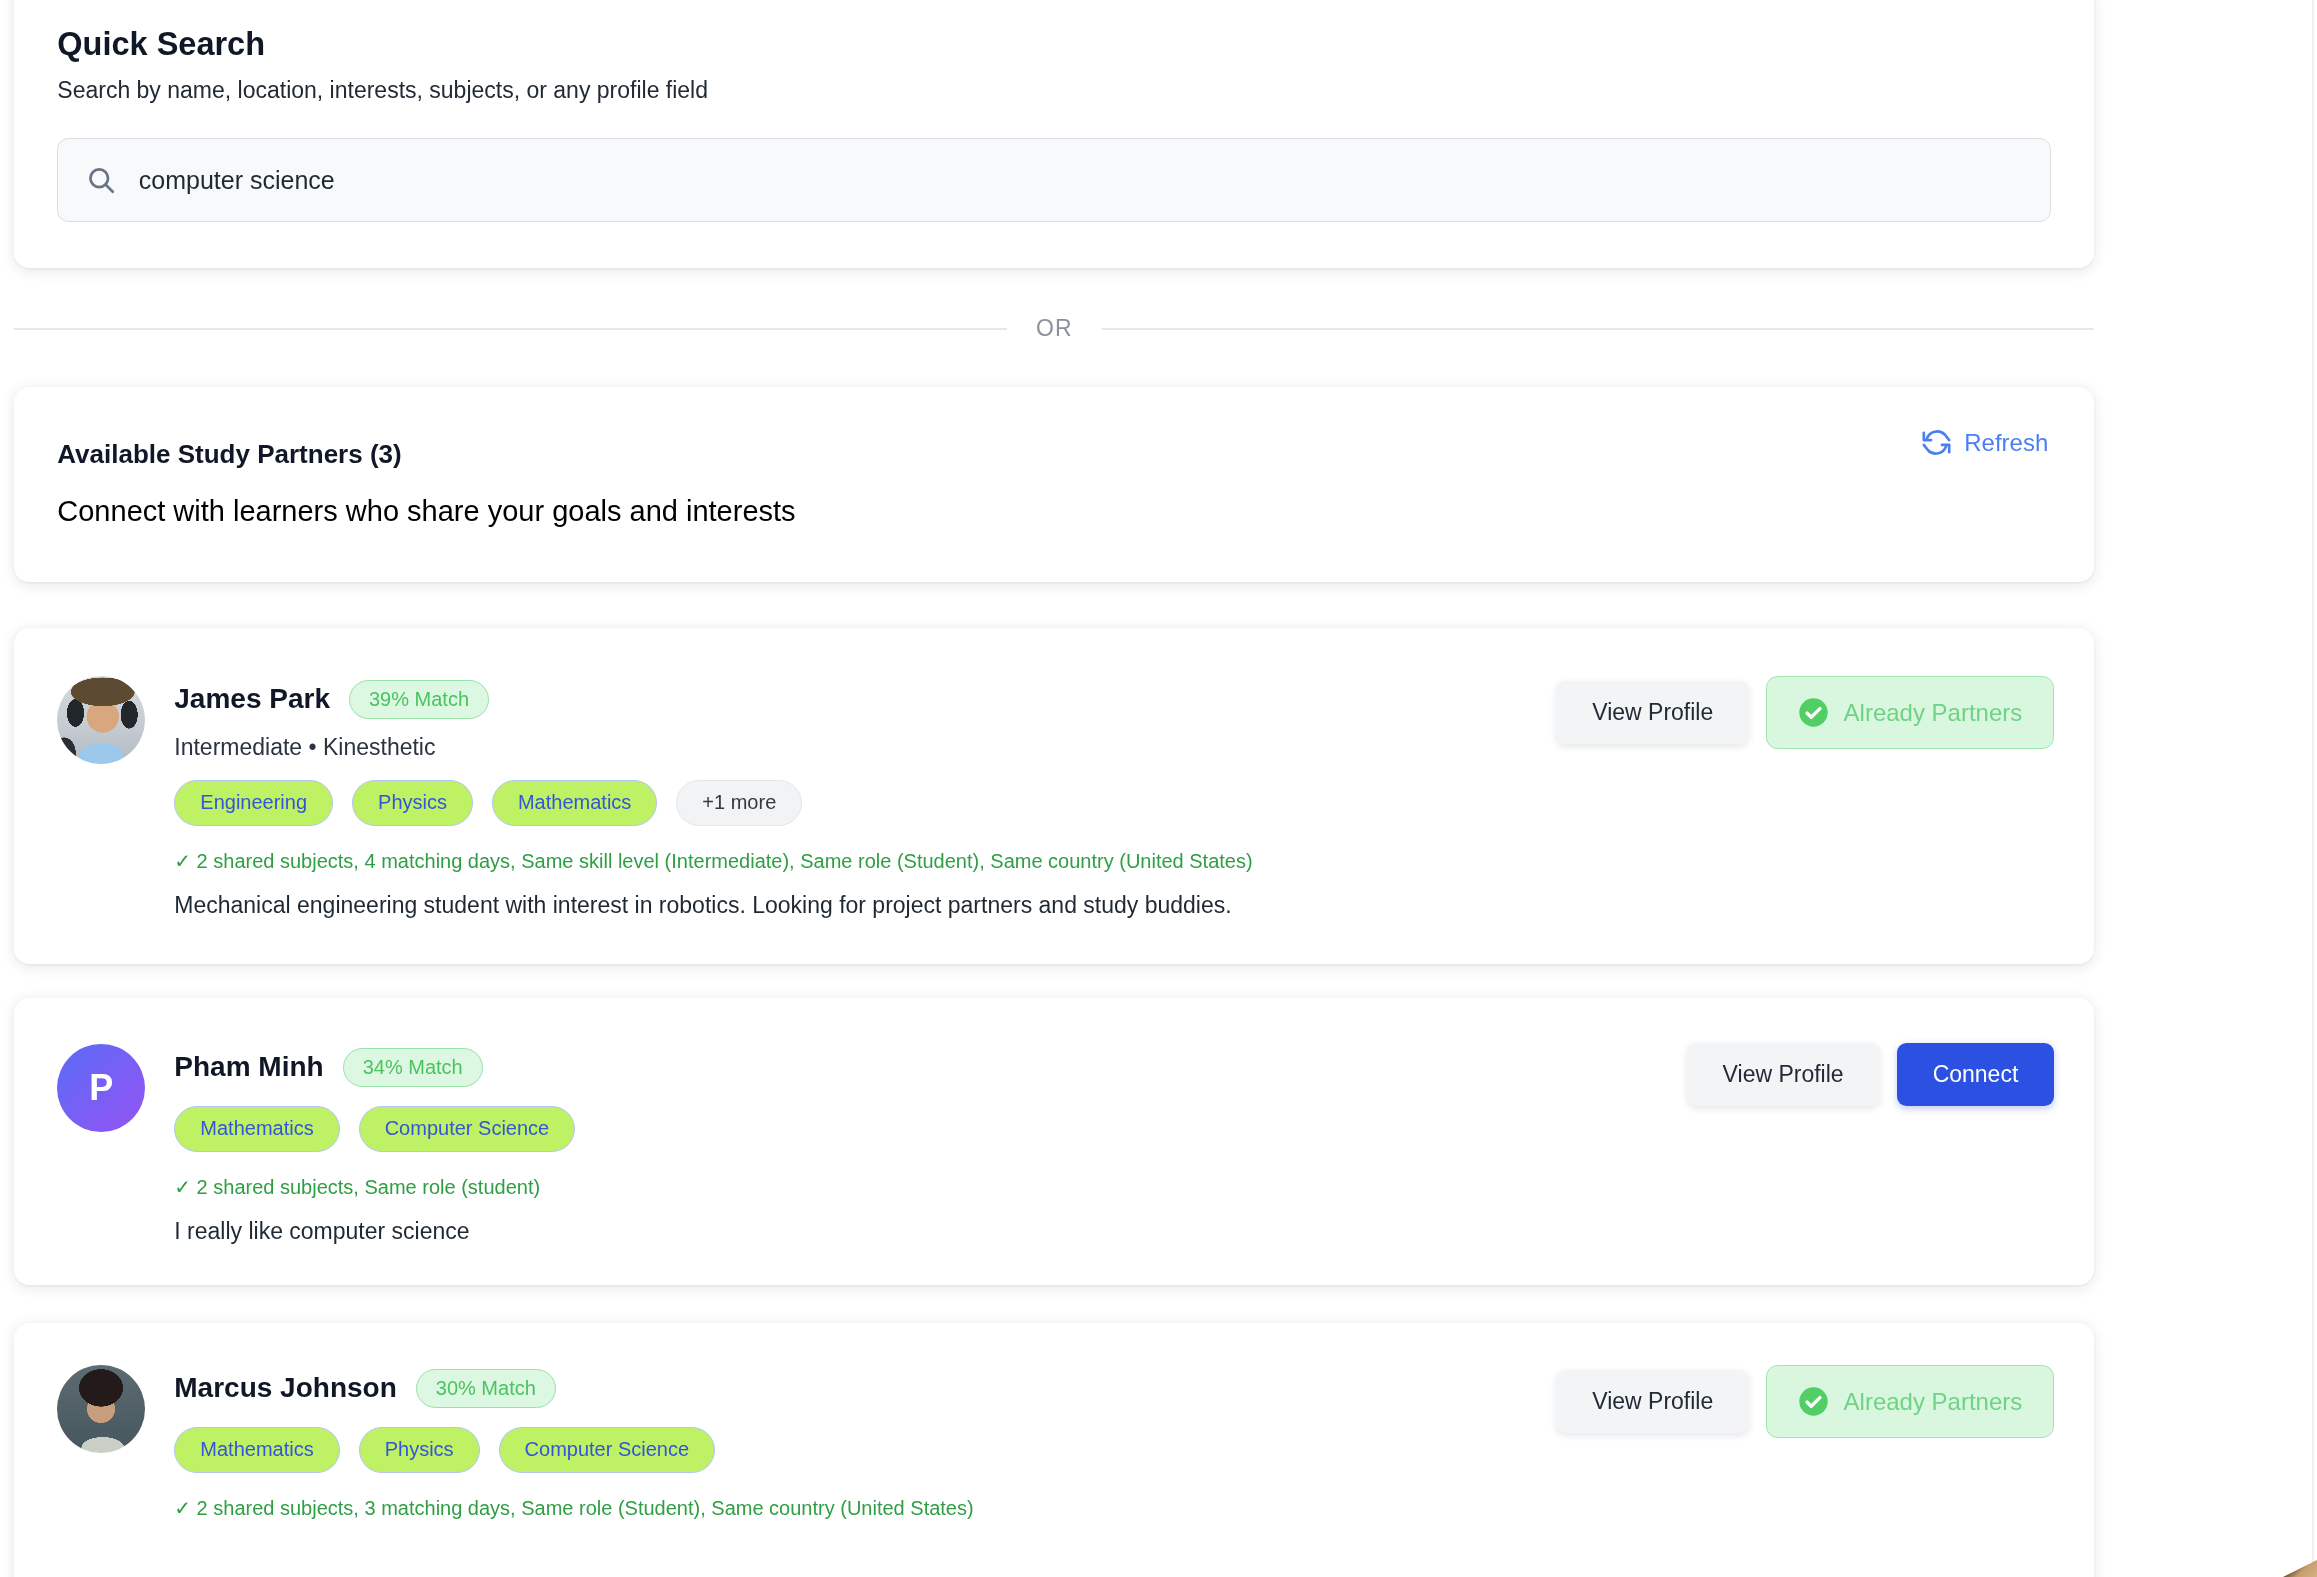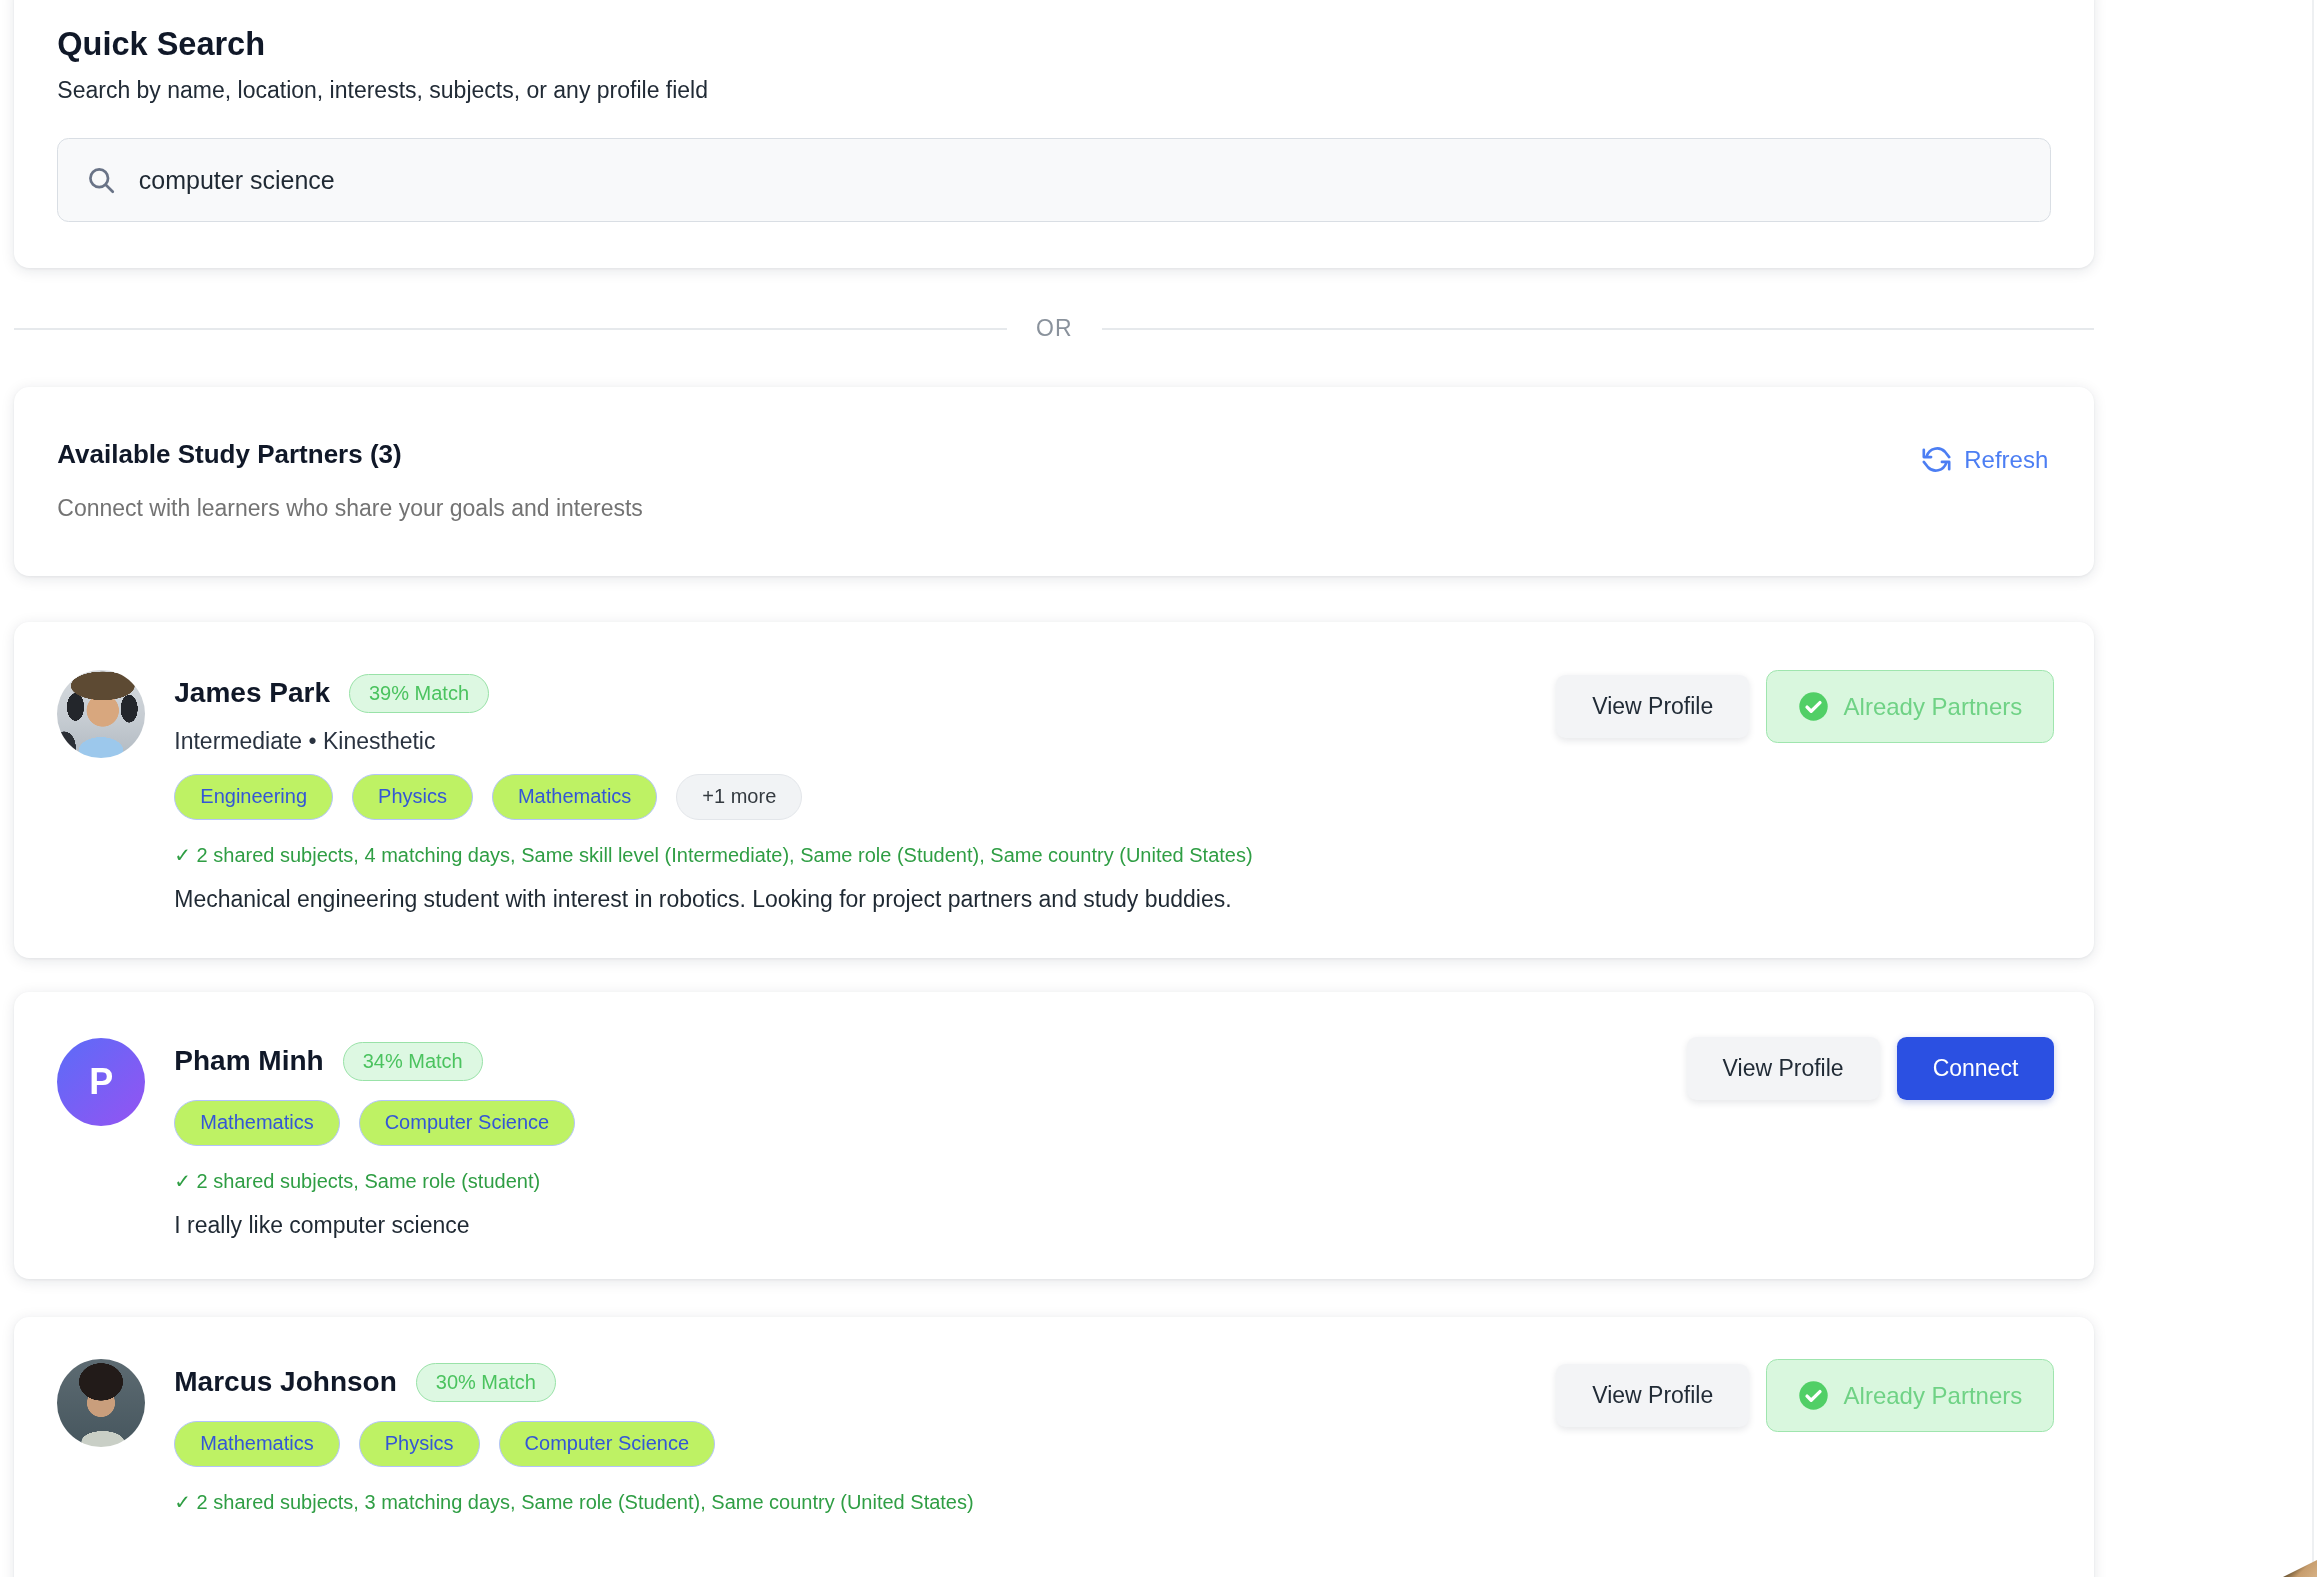--- a/index.html
+++ b/index.html
@@ -22,22 +22,22 @@
     font-size:25px; color:#1f2933; font-family:inherit; }
 
   
   .or-divider { display:flex; align-items:center; gap:29px; margin-top:46px; height:29px; }
   .or-divider .line { flex:1; height:1.9px; background:#e6e9ec; }
   .or-divider .or-label { font-size:23px; color:#8a929c; letter-spacing:1px; }
 
   
   .header-card { margin-top:44px; padding:52px 43px 54px 43px; position:relative; }
   .ph-title { font-size:26px; font-weight:bold; color:#101828; }
-  .ph-subtitle { font-size:23px; color:#737373; margin-top:25px; }
-  .refresh-btn { position:absolute; right:46px; top:58px; display:flex; align-items:center;
+  .ph-subtitle { font-size:29px; color:#000000; margin-top:25px; }
+  .refresh-btn { position:absolute; right:46px; top:41px; display:flex; align-items:center;
     gap:13.4px; color:#4c7ef3; font-size:24px; cursor:pointer; background:none; border:none;
     font-family:inherit; }
 
   
   .partner-card { position:relative; padding:48px 43px 0 43px; }
   .card-james  { margin-top:46px; height:336px; }
   .card-pham   { margin-top:34px; height:287px; padding-top:46px; }
   .card-marcus { margin-top:38px; height:315px; padding-top:42px; }
   .partner-row { display:flex; gap:29px; }
   .avatar { width:88px; height:88px; border-radius:50%; flex:0 0 88px; position:relative;

